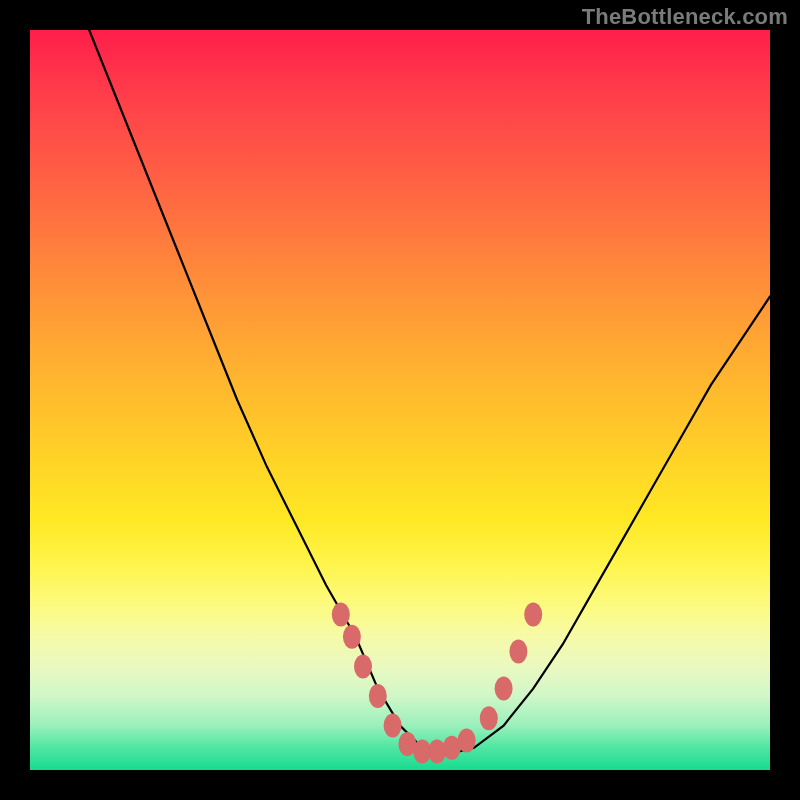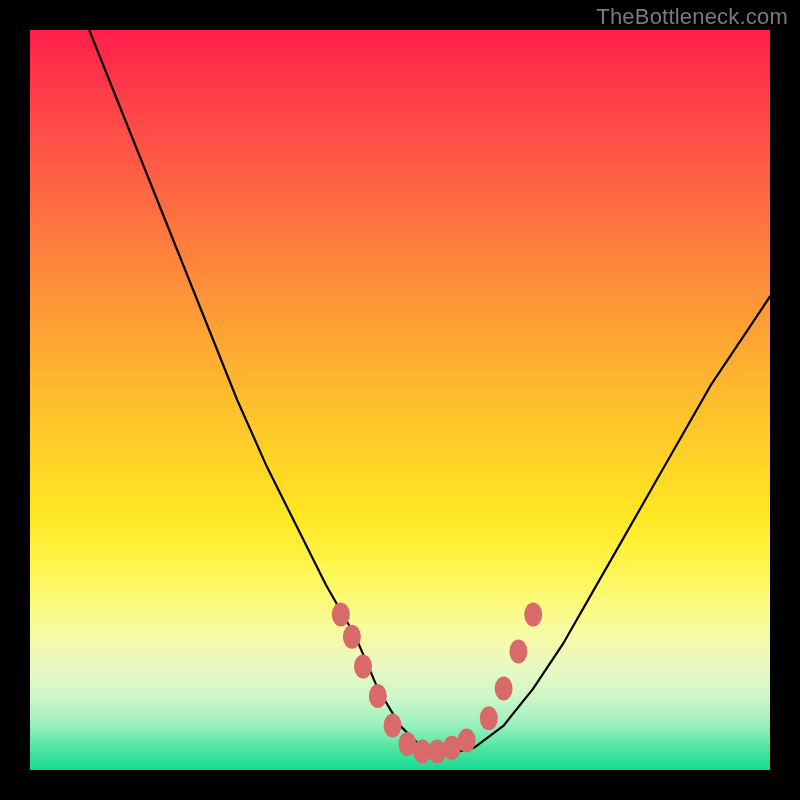--- a/index.html
+++ b/index.html
@@ -41,21 +41,21 @@
       #4fe6a2 97%,
       #17db90 100%
     );
   }
   .watermark {
     position: absolute;
     top: 4px;
     right: 12px;
     color: #7a7a7a;
     font-size: 22px;
-    font-weight: 400;
+    font-weight: 700;
     letter-spacing: 0.2px;
     user-select: none;
   }
   svg.curve {
     position: absolute;
     inset: 0;
   }
 </style>
 </head>
 <body>

